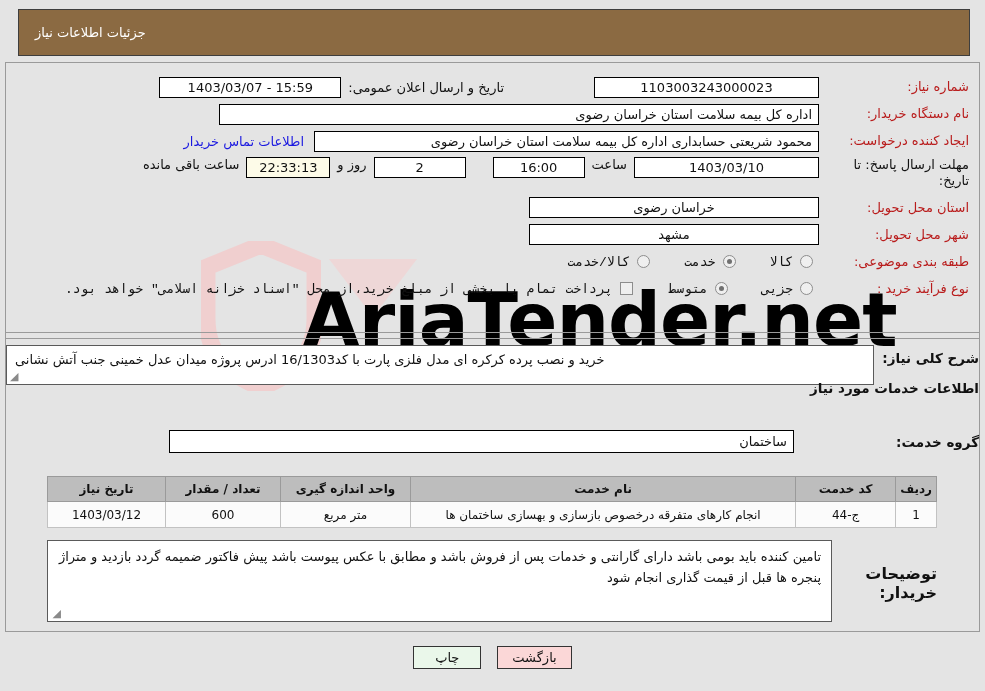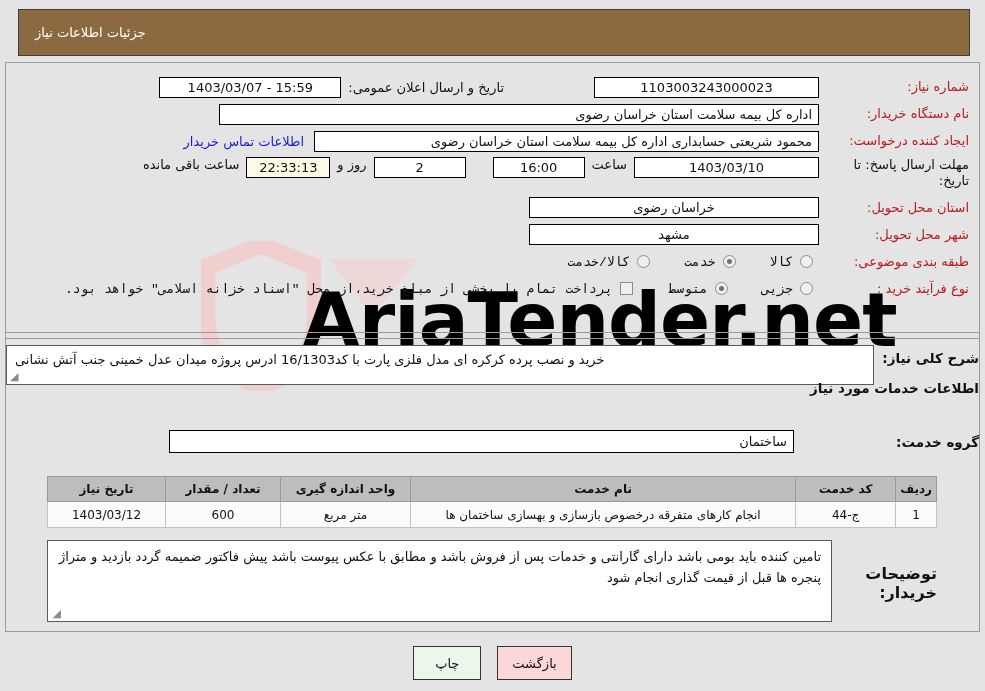--- a/index.html
+++ b/index.html
@@ -336,21 +336,21 @@
     left: 0; top: 646px;
     width: 985px;
     display: flex;
     justify-content: center;
     align-items: center;
     gap: 16px;
     z-index: 3;
   }
   .btn {
     border: 1px solid #333;
-    height: 34px;
+    height: 23px;
     min-width: 68px;
     font-size: 13px;
     color: #111;
     cursor: pointer;
     padding: 0 14px;
     line-height: 21px;
     text-align: center;
     font-family: "DejaVu Sans", "Liberation Sans", sans-serif;
   }
   .btn.print { background: #eaf7ea; }

